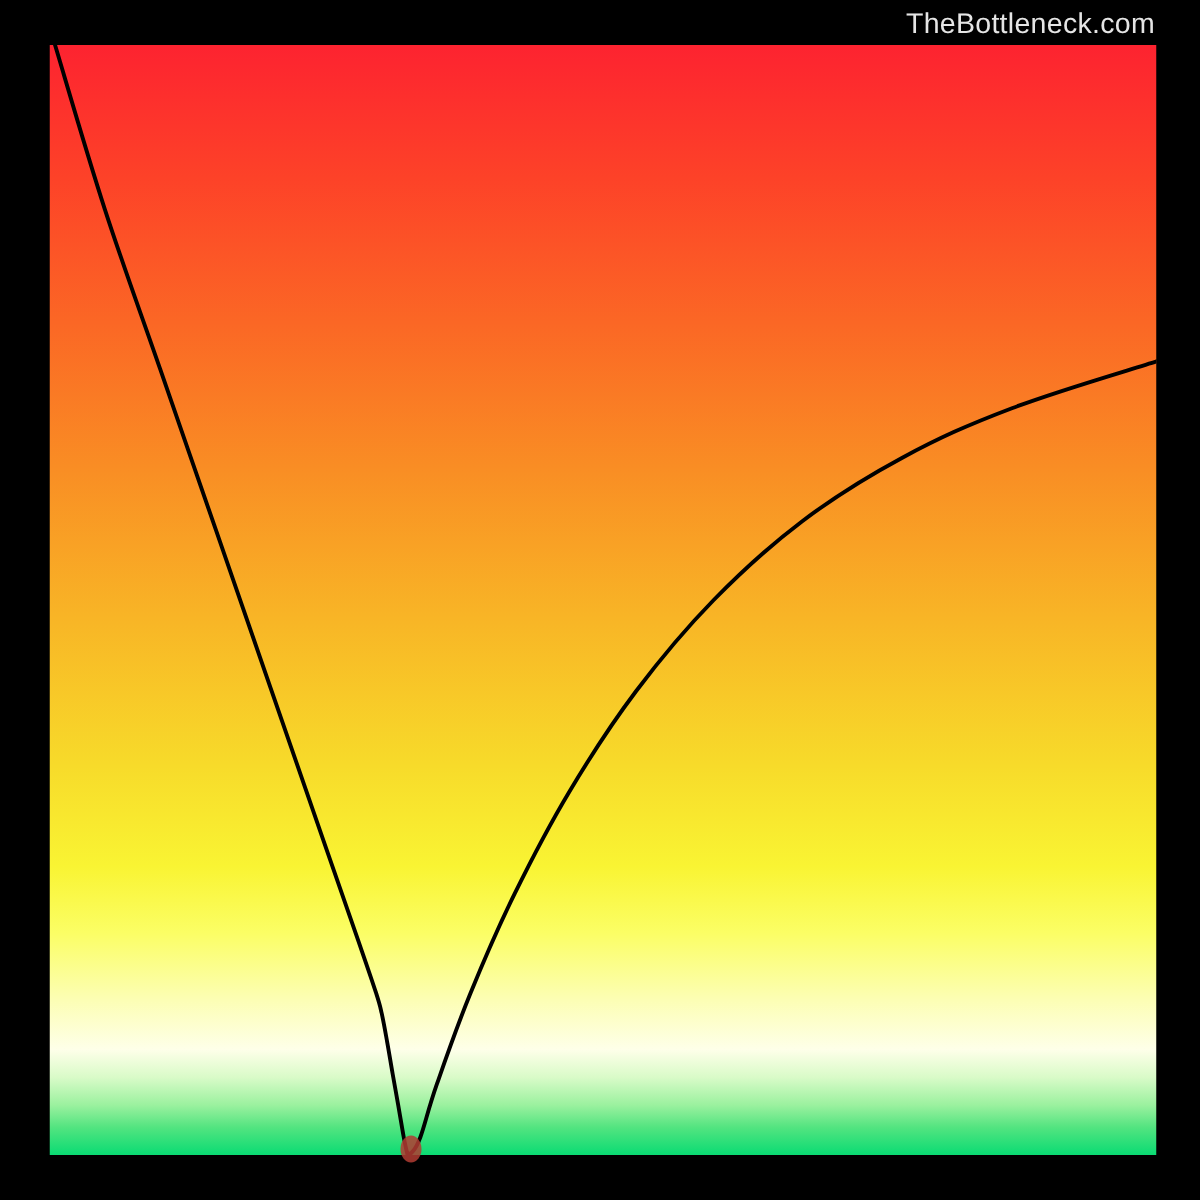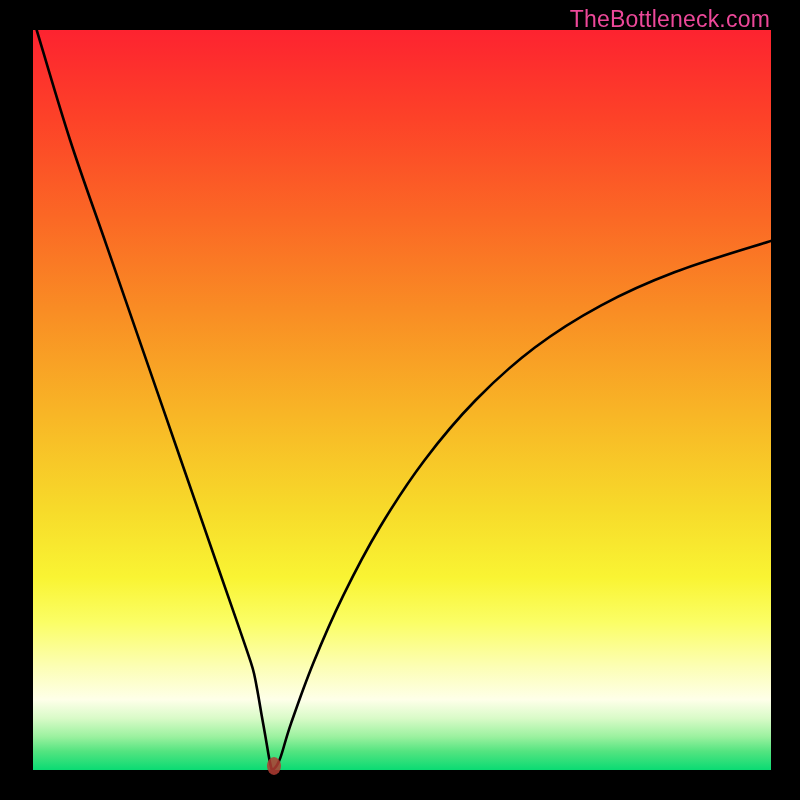--- a/index.html
+++ b/index.html
@@ -22,23 +22,23 @@
     position: absolute;
     left: 0;
     top: 0;
     width: 738px;
     height: 740px;
   }
   .watermark {
     position: absolute;
     top: 6px;
     right: 30px;
-    color: #ec4899;
+    color: #e5e5e5;
     font-family: Arial, Helvetica, sans-serif;
-    font-size: 23px;
+    font-size: 19px;
     font-weight: 400;
     letter-spacing: 0.2px;
   }
   .marker {
     position: absolute;
     width: 14px;
     height: 18px;
     border-radius: 50%;
     background: rgba(178, 60, 50, 0.85);
     transform: translate(-50%, -50%);

